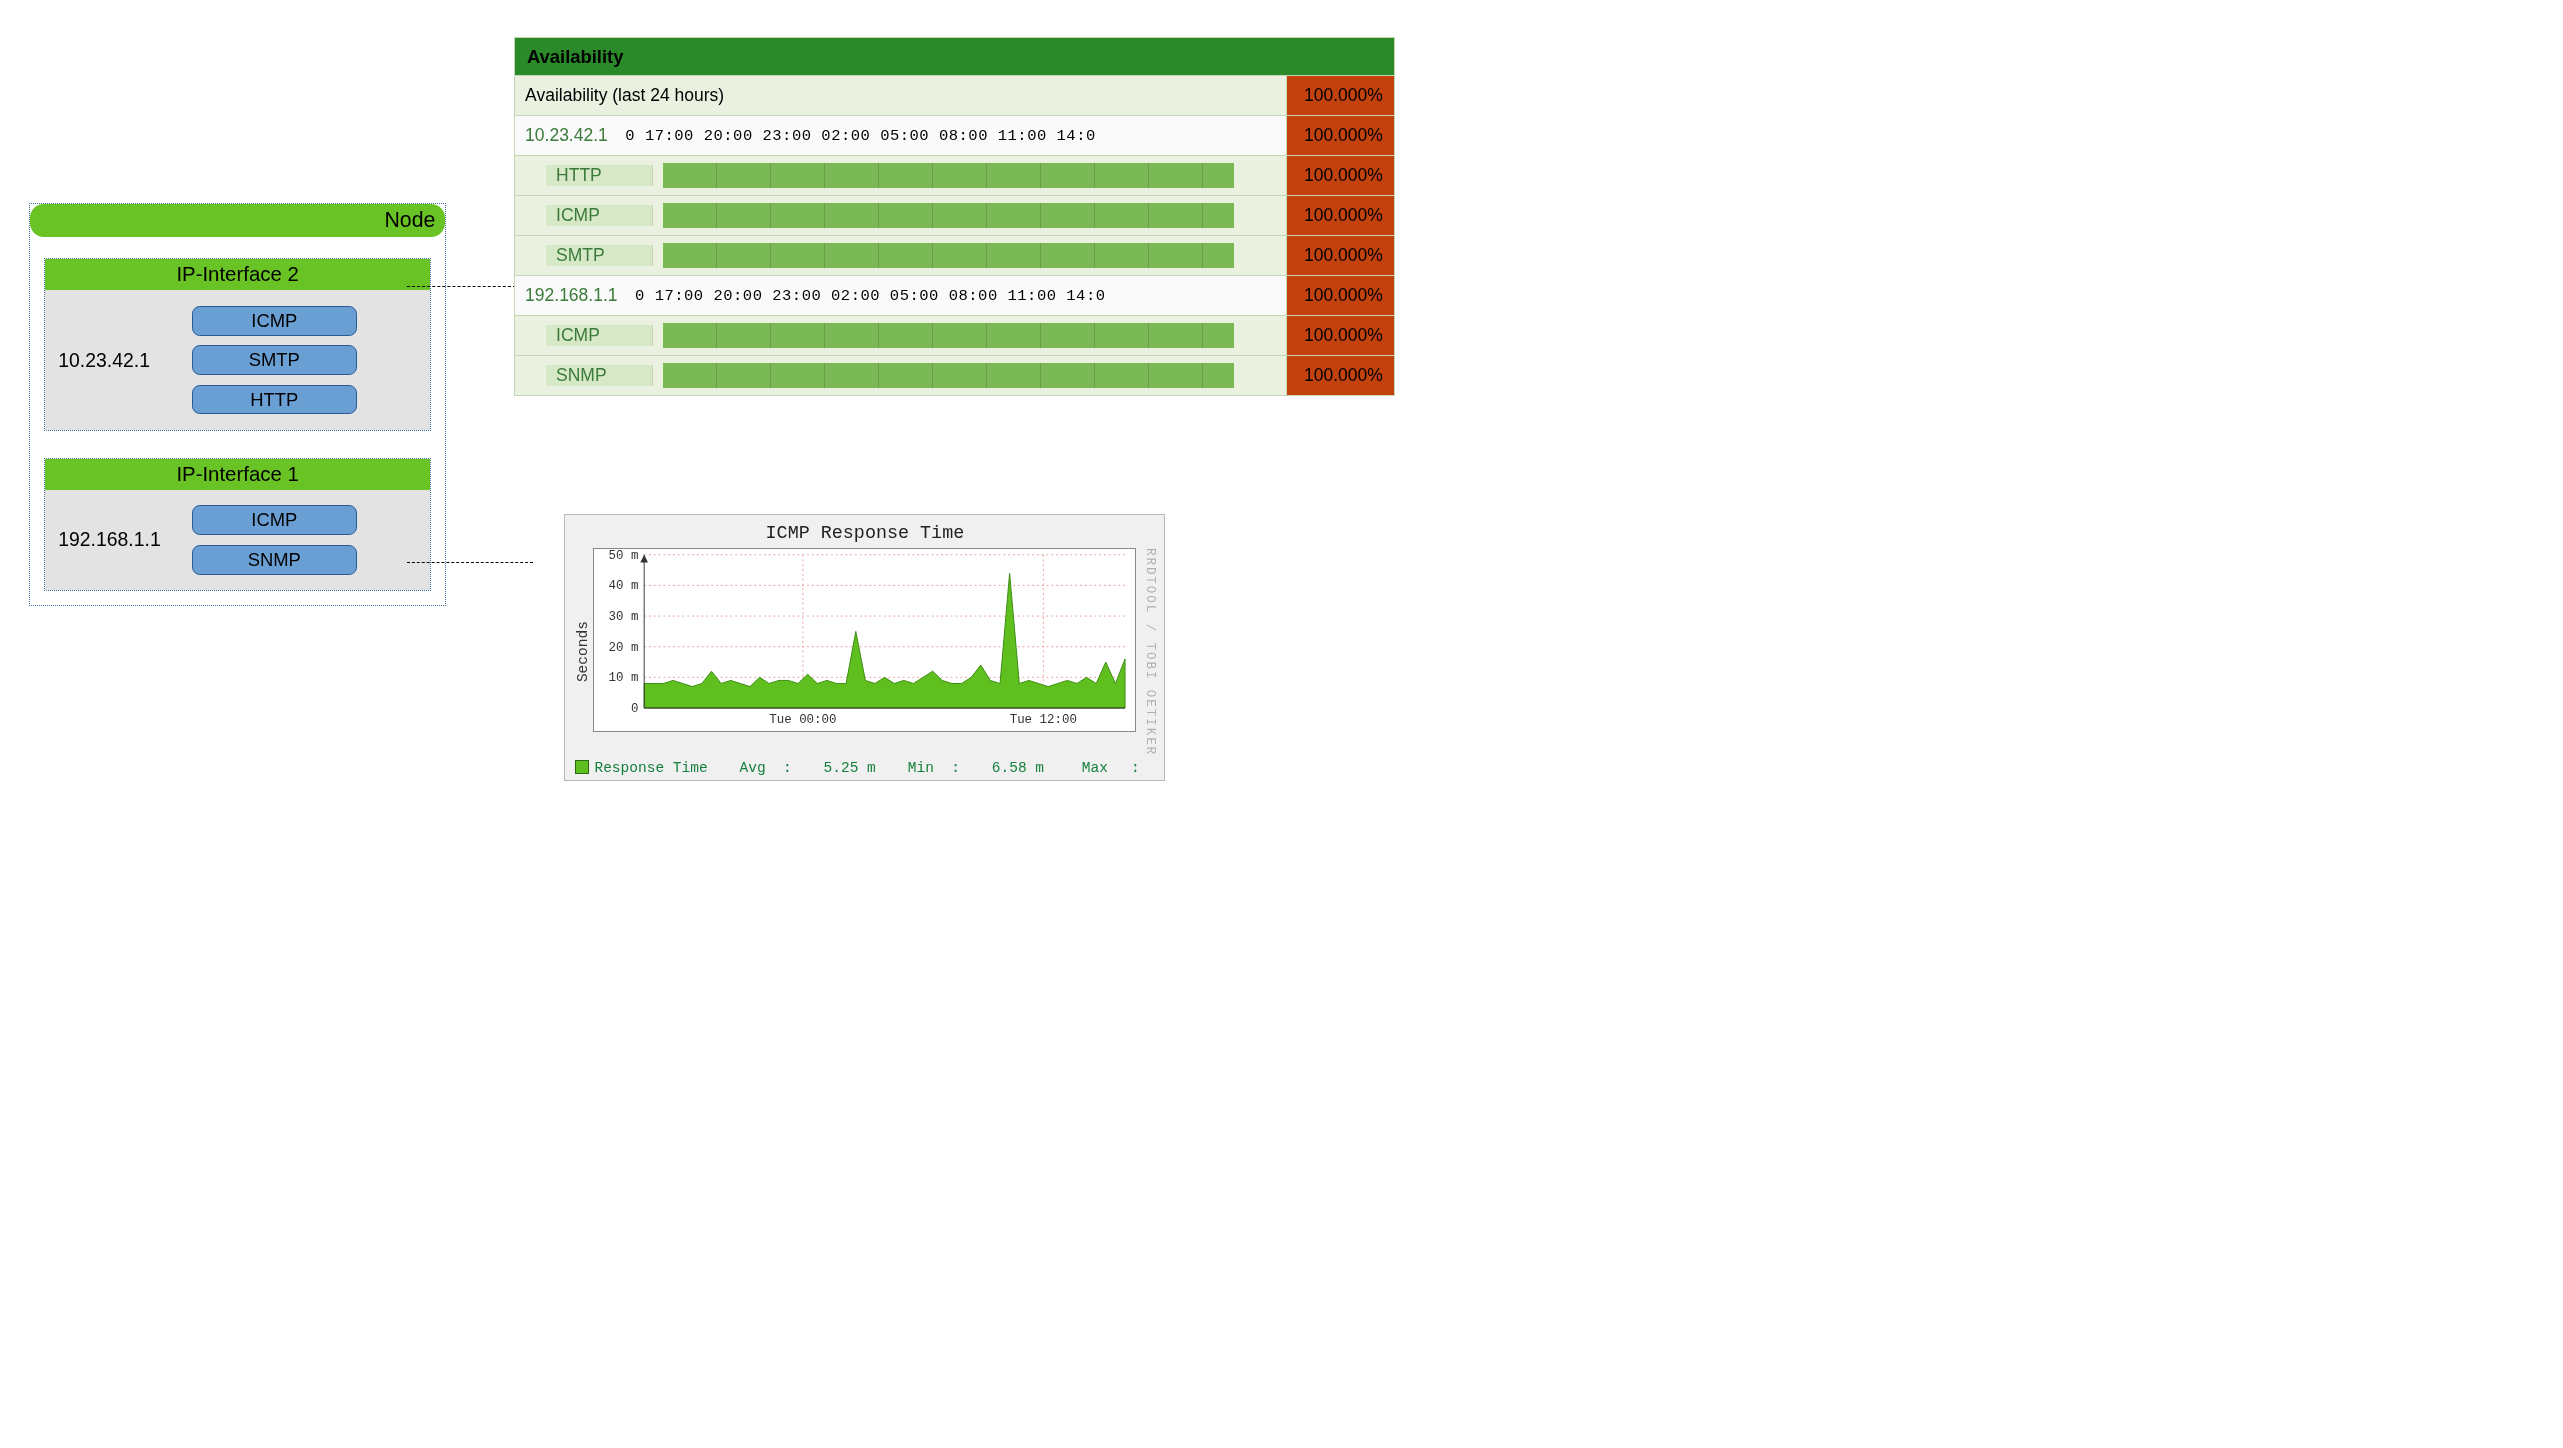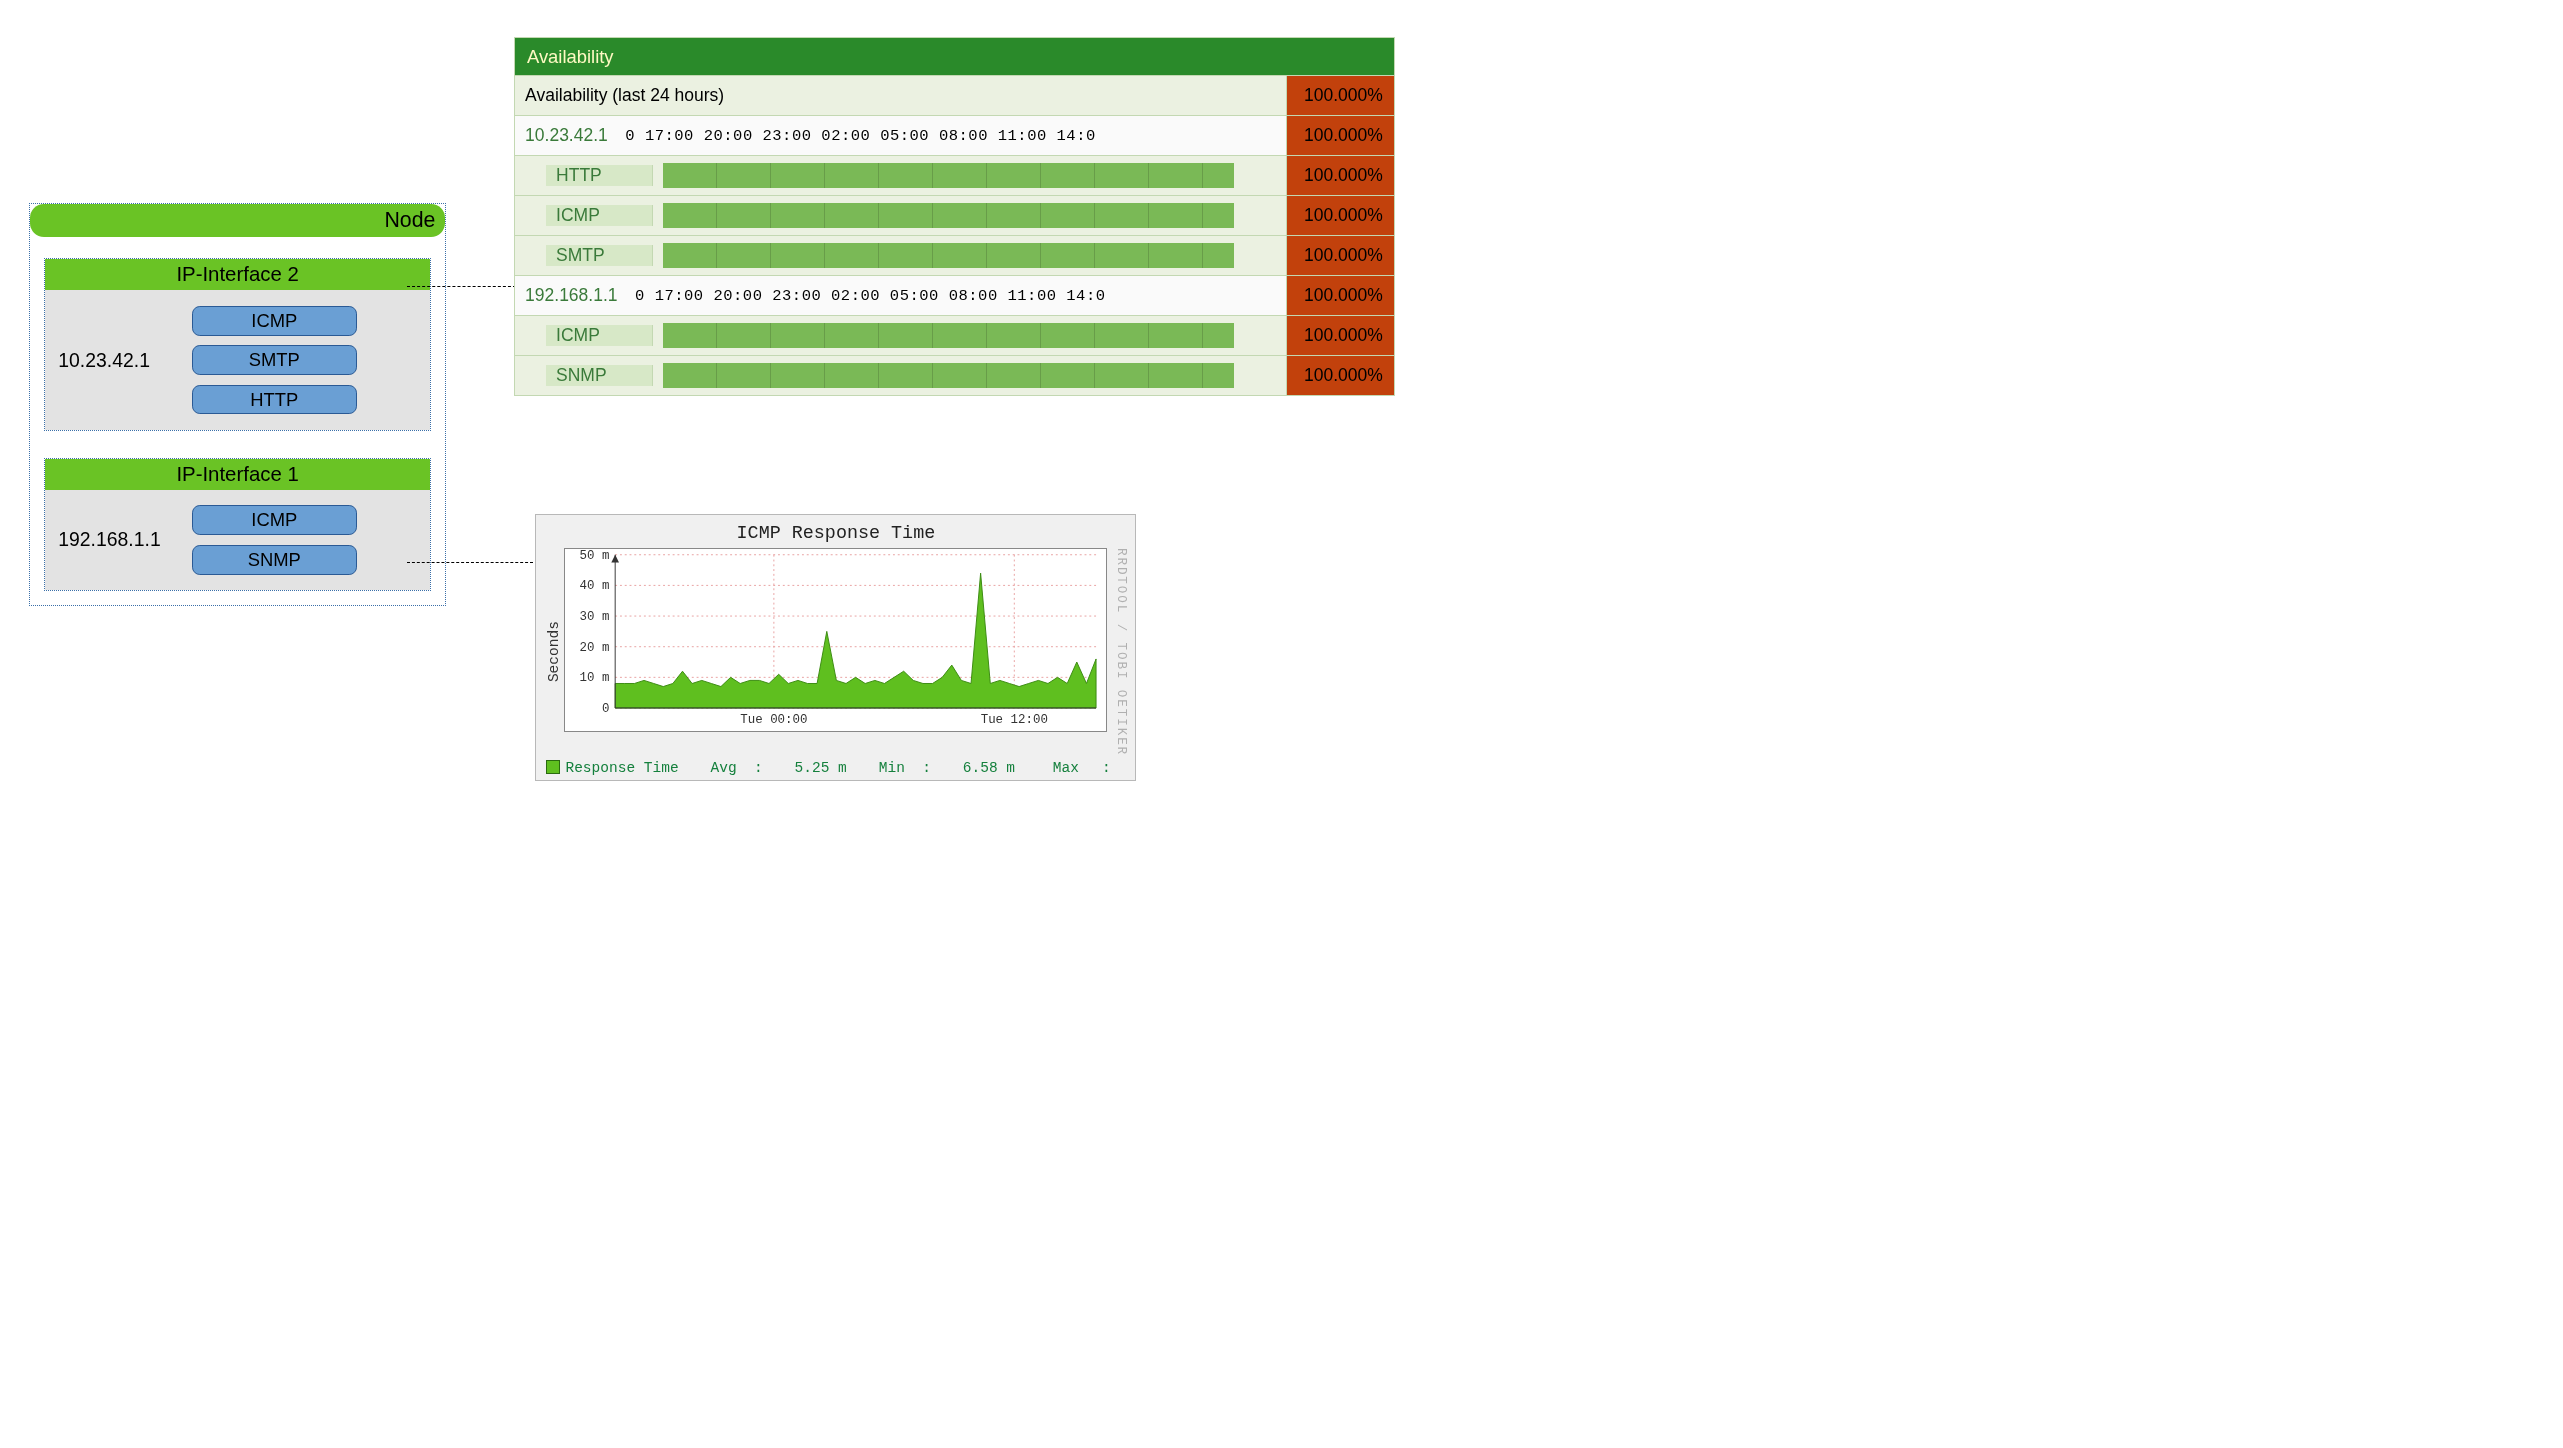--- a/index.html
+++ b/index.html
@@ -88,22 +88,22 @@
   .avail-panel {
     position: absolute;
     left: 495px;
     top: 17.5px;
     width: 881px;
     border: 1px solid #c3d8b2;
     font-size: 17.5px;
   }
   .avail-title {
     background: #2a8a2a;
-    color: #fef9c3;
-    font-weight: normal;
+    color: #000000;
+    font-weight: bold;
     padding: 7.8px 11.6px;
     font-size: 18.4px;
   }
   .av-row {
     display: flex;
     align-items: stretch;
     background: #ebf1e1;
     border-top: 1px solid #c3d8b2;
   }
   .av-row.ip-row { background: #fafafa; }
@@ -170,21 +170,21 @@
     position: absolute;
     inset: 0;
     background: repeating-linear-gradient(to right,
       transparent 0, transparent 53px, rgba(0,0,0,0.3) 53px, rgba(0,0,0,0.3) 54px);
     opacity: 0.5;
   }
 
   
   .chart-panel {
     position: absolute;
-    left: 516px;
+    left: 545px;
     top: 495px;
     width: 601px;
     background: #f0f0f0;
     border: 1px solid #b8b8b8;
     padding: 5.8px 7.8px 3.9px 7.8px;
     font-family: "Courier New", monospace;
   }
   .chart-title {
     text-align: center;
     font-size: 18.4px;

